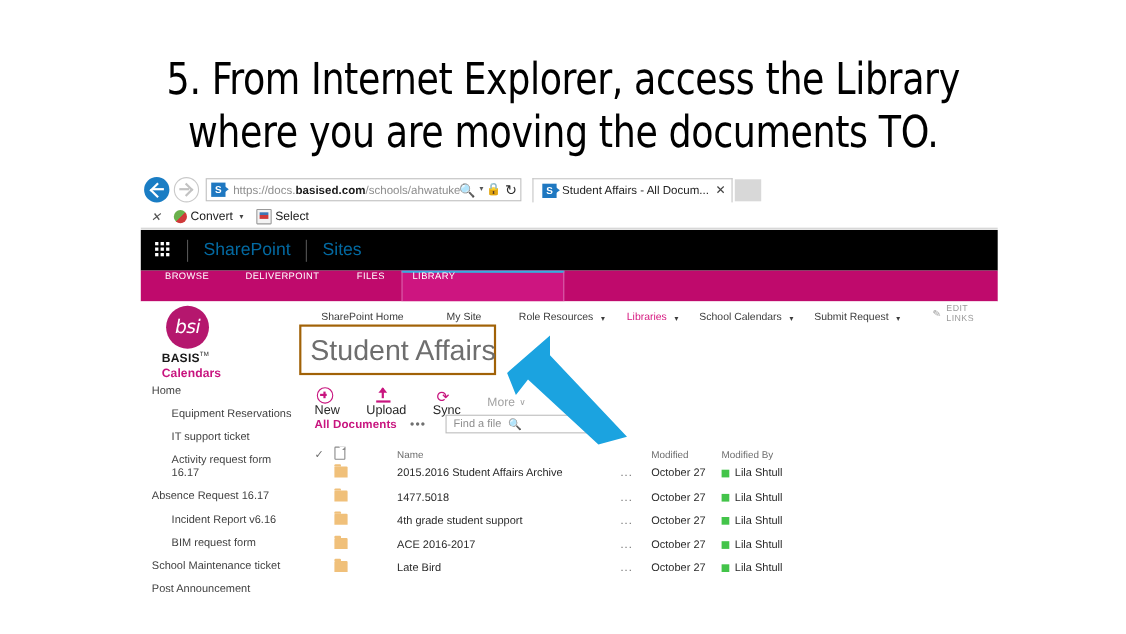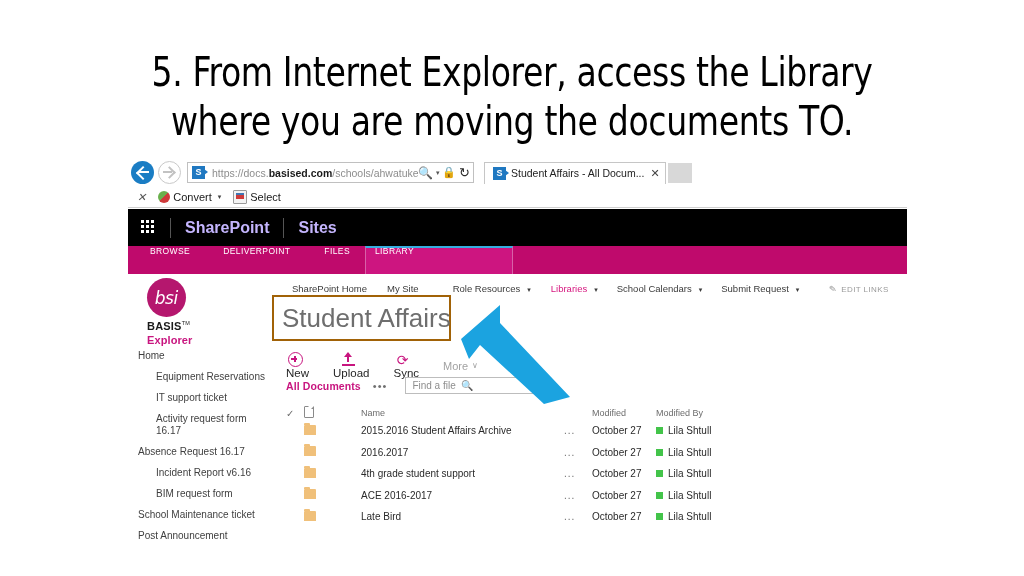--- a/index.html
+++ b/index.html
@@ -216,24 +216,24 @@
     grid-template-columns: repeat(3, 3px);
     grid-template-rows: repeat(3, 3px);
     gap: 2px;
     flex: none;
   }
   .waffle i { background: #ffffff; display: block; width: 3px; height: 3px; }
   .suite-divider {
     width: 1px; height: 20px; background: #555; margin-left: 14px; flex: none;
   }
   .suite-link {
-    color: #c4b5fd;
+    color: #0369a1;
     font-size: 16px;
     margin-left: 14px;
-    font-weight: 700;
+    font-weight: 400;
     white-space: nowrap;
     font-family: "Liberation Sans", sans-serif;
   }
 
   
   .sp-ribbon {
     position: absolute;
     left: 0; top: 88px;
     width: 779px; height: 28px;
     background: #bf0a6c;
@@ -311,21 +311,21 @@
     position: absolute;
     left: 164px; top: 6px;
     display: flex; align-items: flex-end;
     height: 14px;
   }
   .tn {
     font-size: 9.5px; color: #3b3b3b; white-space: nowrap;
   }
   .tn.active { color: #d6177f; font-weight: 400; }
   .tn-caret { font-size: 7px; color: #3b3b3b; margin-left: 7px; }
-  .tn-gap-a { margin-left: 20px; }
+  .tn-gap-a { margin-left: 39px; }
   .tn-gap-b { margin-left: 34px; }
   .tn-gap-c { margin-left: 20px; }
   .tn-gap-d { margin-left: 19px; }
   .tn-gap-e { margin-left: 19px; }
   .tn-edit {
     margin-left: 30px; font-size: 8px; color: #9a9a9a; letter-spacing: 0.4px;
     display: flex; align-items: center;
   }
   .tn-edit .pencil { margin-right: 4px; font-size: 9px; transform: rotate(-8deg); }
 
@@ -561,21 +561,21 @@
     </div>
   </div>
 
   <div class="site-header">
     <div class="logo-wrap">
       <div class="logo-circle">
         <span>bsi</span>
       </div>
       <div class="logo-text">
         <span class="logo-basis"><span>BASIS</span><sup>TM</sup></span>
-        <span class="logo-ahwa">Explorer</span>
+        <span class="logo-ahwa">Calendars</span>
       </div>
     </div>
 
     <div class="topnav">
       <span class="tn">SharePoint Home</span>
       <span class="tn tn-gap-a">My Site</span>
       <span class="tn tn-gap-b">Role Resources</span>
       <span class="tn-caret">▾</span>
       <span class="tn active tn-gap-c">Libraries</span>
       <span class="tn-caret">▾</span>
@@ -656,21 +656,21 @@
       <span class="c-mod">October 27</span>
       <span class="c-by">
           <span class="presence"></span>
           <span>Lila Shtull</span>
         </span>
     </div>
 
     <div class="dl-row">
       <span class="c-check"></span>
       <span class="c-type"><span class="folder-ic"></span></span>
-      <span class="c-name">2016.2017</span>
+      <span class="c-name">1477.5018</span>
       <span class="c-dots">...</span>
       <span class="c-mod">October 27</span>
       <span class="c-by">
           <span class="presence"></span>
           <span>Lila Shtull</span>
         </span>
     </div>
 
     <div class="dl-row">
       <span class="c-check"></span>

